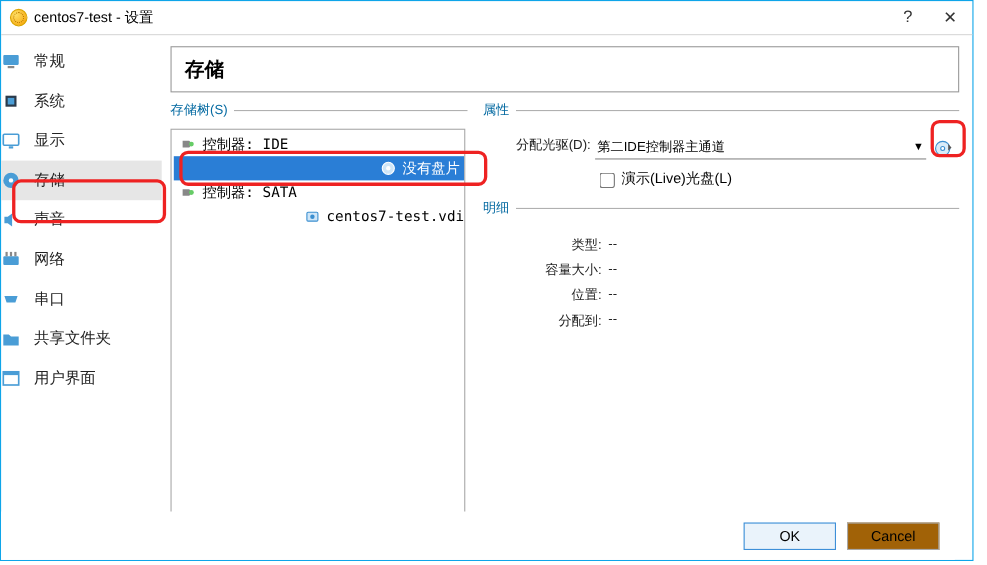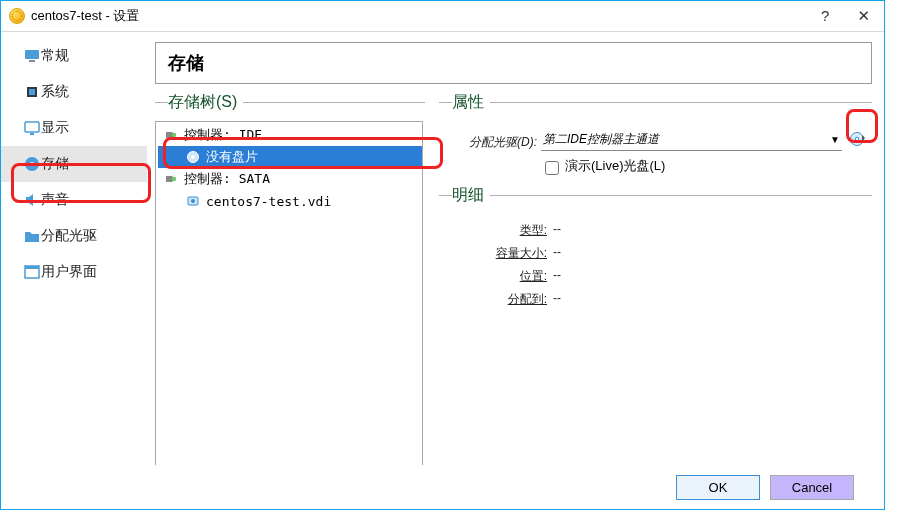--- a/index.html
+++ b/index.html
@@ -9,60 +9,60 @@
 
 .titlebar { height: 31px; border-bottom: 1px solid #d8d8d8; display: flex; align-items: center; padding: 0 8px; font-size: 13px; }
 .titlebar .app-icon { width: 16px; height: 16px; margin-right: 6px; border-radius: 50%; background: radial-gradient(circle at 30% 30%, #ffe066, #f59f00); border: 1px solid #d9a500; position: relative; }
 .titlebar .app-icon::after { content: ""; position: absolute; inset: 2px; border: 1px dotted #b87900; border-radius: 50%; }
 .titlebar-actions { margin-left: auto; display: flex; gap: 16px; font-size: 15px; color: #333; }
 .titlebar-actions span { cursor: pointer; padding: 0 6px; }
 
 .body { display: flex; height: calc(100% - 31px - 44px); }
 
 .sidebar { width: 146px; padding: 6px 0; border-right: 0; }
-.sidebar-item { display: flex; align-items: center; height: 36px; padding-left: 22px; font-size: 14px; color: #222; cursor: pointer; gap: 0; }
+.sidebar-item { display: flex; align-items: center; height: 36px; font-size: 14px; color: #222; cursor: pointer; gap: 12px; }
 .sidebar-item.selected { background: #e6e6e6; }
 .sidebar-icon { width: 18px; height: 18px; display: inline-flex; align-items: center; justify-content: center; }
 
 .content { flex: 1; padding: 10px 12px 10px 8px; display: flex; flex-direction: column; }
 .header-box { border: 1px solid #9a9a9a; padding: 8px 12px; font-size: 18px; font-weight: bold; margin-bottom: 8px; }
 
 .two-col { flex: 1; display: flex; gap: 14px; position: relative; }
 .col-left { width: 270px; display: flex; flex-direction: column; }
 .col-right { flex: 1; display: flex; flex-direction: column; }
 
 fieldset.group { border: none; border-top: 1px solid #b0b0b0; margin: 0; padding: 8px 0 0 0; position: relative; }
-fieldset.group > legend { font-size: 16px; padding: 0 6px 0 0; color: #14532d; margin-left: 13px; }
+fieldset.group > legend { font-size: 12px; padding: 0 6px 0 0; color: #0369a1; margin-left: 0; }
 .group-padding { padding: 0 2px 0 0; }
 
 .tree { border: 1px solid #a8a8a8; background: #fff; height: 362px; overflow: auto; font-size: 13px; padding: 2px 0 2px 2px; }
 .tree-node { display: flex; align-items: center; height: 22px; padding-left: 6px; gap: 6px; }
-.tree-node.indent1 { padding-left: 28px; }
+.tree-node.indent1 { padding-left: 28px; justify-content: flex-end; }
 .tree-node.selected { background: #2a7ed6; color: #fff; padding-right: 4px; }
 .tree-icon { width: 14px; height: 14px; display: inline-flex; align-items: center; justify-content: center; }
 .tree-text { font-family: "SimSun", monospace; font-size: 13px; }
 
 .toolbar-icons { display: flex; justify-content: flex-end; gap: 6px; padding: 6px 4px 0 0; }
 .toolbar-icons .tb { width: 18px; height: 18px; cursor: pointer; display: inline-flex; align-items: center; justify-content: center; }
 
-.prop-row { display: flex; align-items: flex-end; font-size: 12px; margin-bottom: 6px; font-style: italic; }
+.prop-row { display: flex; align-items: flex-start; font-size: 12px; margin-bottom: 6px; }
 .prop-label { width: 92px; text-align: right; padding-right: 4px; color: #222; }
 .prop-dropdown { flex: 1; display: flex; align-items: center; border: none; border-bottom: 1px solid #888; height: 22px; font-size: 12px; font-family: "SimSun", monospace; padding: 0 2px; position: relative; }
 .prop-dropdown .dd-arrow { margin-left: auto; font-size: 10px; }
 .disc-btn-wrap { width: 24px; height: 24px; display: flex; align-items: center; justify-content: center; margin-left: 4px; }
 .checkbox-row { display: flex; align-items: flex-end; gap: 6px; font-size: 13px; font-family: "SimSun", monospace; padding-left: 96px; margin-top: 4px; margin-bottom: 8px; }
 .checkbox-row input { width: 14px; height: 14px; }
 
 .details { margin-top: 10px; }
 .detail-row { display: flex; font-size: 12px; margin-bottom: 6px; }
-.detail-label { width: 104px; text-align: right; padding-right: 6px; color: #222; text-decoration: underline; }
+.detail-label { width: 104px; text-align: right; padding-right: 6px; color: #222; }
 .detail-val { color: #222; }
 
 .footer { position: absolute; bottom: 0; left: 0; right: 16px; height: 44px; display: flex; justify-content: flex-end; align-items: center; gap: 10px; padding: 0 14px; background: #fff; }
-.footer button { width: 84px; height: 25px; background: #c4b5fd; border: 1px solid #a8a8a8; font-size: 13px; cursor: pointer; font-family: inherit; }
+.footer button { width: 84px; height: 25px; background: #a16207; border: 1px solid #a8a8a8; font-size: 13px; cursor: pointer; font-family: inherit; }
 .footer button.primary { border: 1px solid #3d8fd8; background: #eaf3fb; }
 
 
 .hl { position: absolute; border: 3px solid #ee2222; border-radius: 8px; pointer-events: none; }
 
 
 svg { display: block; }
 </style>
 </head>
 <body>
@@ -120,24 +120,43 @@
           <span class="sidebar-icon">
             <svg width="18" height="18" viewBox="0 0 18 18">
               <path d="M3 6 h3 l4 -3 v12 l-4 -3 h-3 z" fill="#4a9dd6"></path>
             </svg>
           </span>
           <span>声音</span>
         </div>
         <div class="sidebar-item">
           <span class="sidebar-icon">
             <svg width="18" height="18" viewBox="0 0 18 18">
+              <rect x="2" y="6" width="14" height="8" rx="1" fill="#4a9dd6"></rect>
+              <rect x="4" y="2" width="2" height="4" fill="#888"></rect>
+              <rect x="8" y="2" width="2" height="4" fill="#888"></rect>
+              <rect x="12" y="2" width="2" height="4" fill="#888"></rect>
+            </svg>
+          </span>
+          <span>网络</span>
+        </div>
+        <div class="sidebar-item">
+          <span class="sidebar-icon">
+            <svg width="18" height="18" viewBox="0 0 18 18">
+              <path d="M3 6 h12 l-2 6 h-8 z" fill="#4a9dd6"></path>
+            </svg>
+          </span>
+          <span>串口</span>
+        </div>
+        <div class="sidebar-item">
+          <span class="sidebar-icon">
+            <svg width="18" height="18" viewBox="0 0 18 18">
               <path d="M2 5 h5 l2 2 h7 v8 h-14 z" fill="#4a9dd6"></path>
             </svg>
           </span>
-          <span>分配光驱</span>
+          <span>共享文件夹</span>
         </div>
         <div class="sidebar-item">
           <span class="sidebar-icon">
             <svg width="18" height="18" viewBox="0 0 18 18">
               <rect x="2" y="3" width="14" height="12" fill="none" stroke="#4a9dd6" stroke-width="1.5"></rect>
               <rect x="2" y="3" width="14" height="3" fill="#4a9dd6"></rect>
             </svg>
           </span>
           <span>用户界面</span>
         </div>

